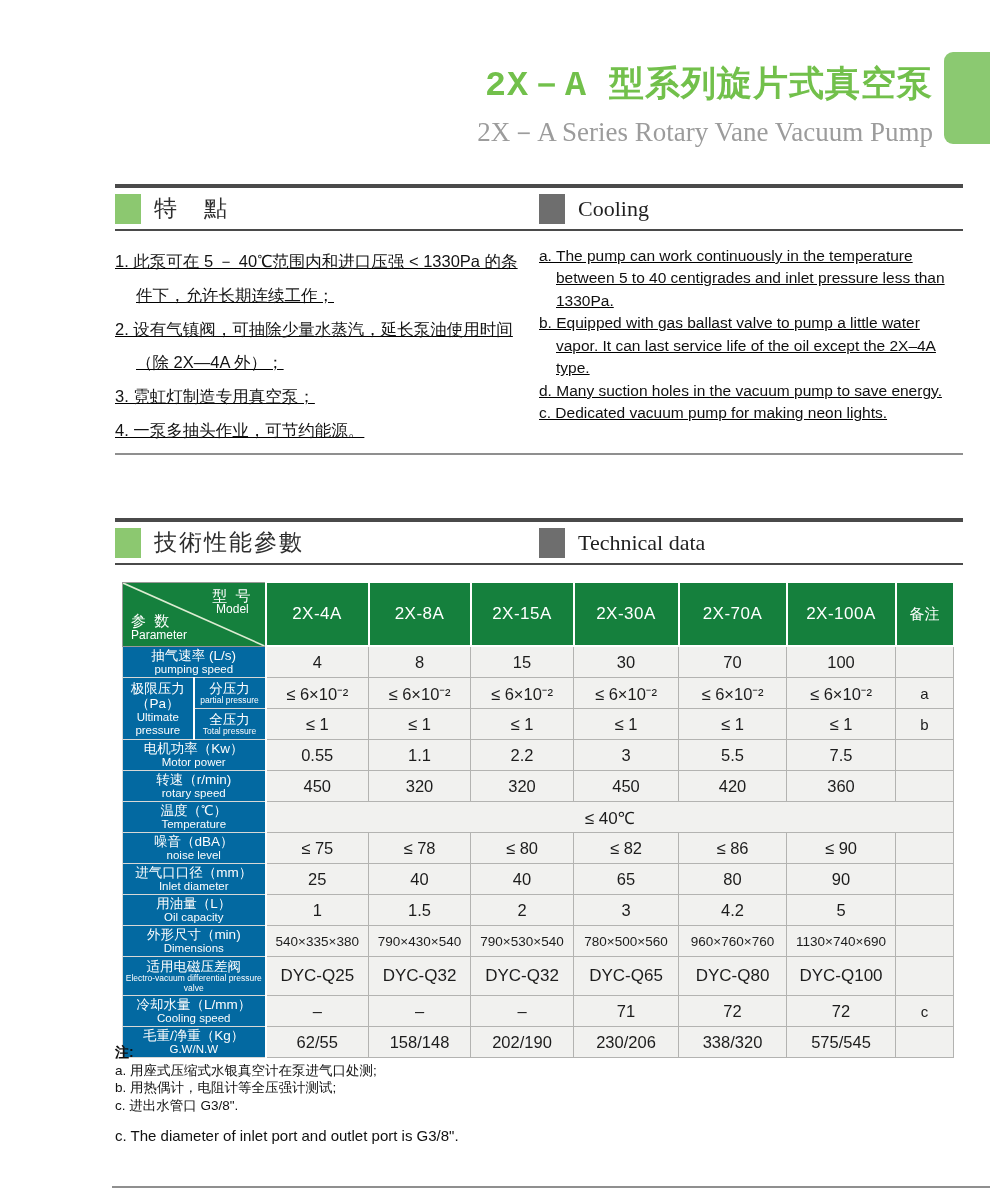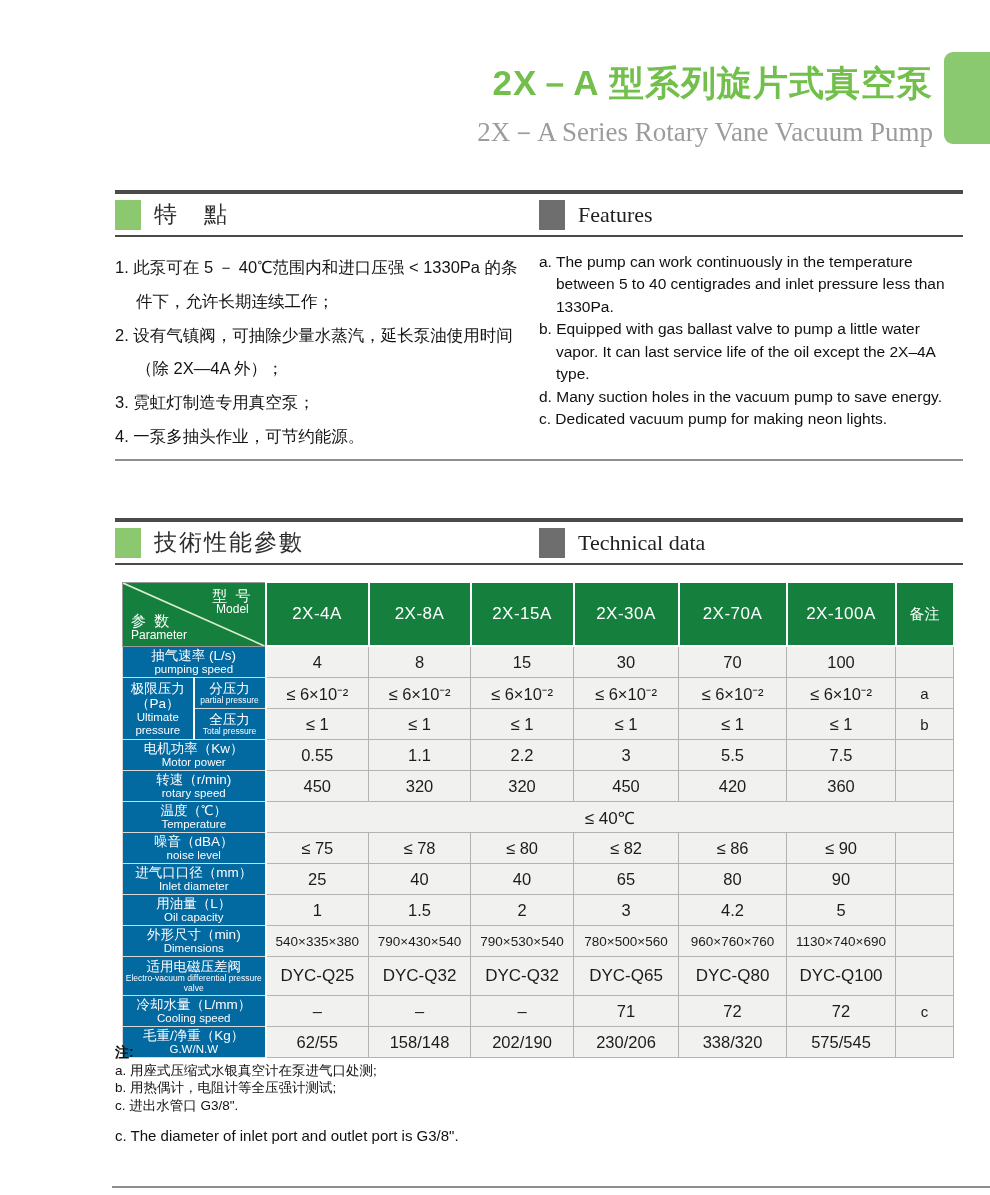--- a/index.html
+++ b/index.html
@@ -3,42 +3,42 @@
 <meta charset="utf-8">
 <style>
   html,body{margin:0;padding:0;}
   body{
     width:990px;height:1195px;position:relative;background:#ffffff;
     font-family:"Liberation Sans", sans-serif;overflow:hidden;
   }
 
   
   .title-block{position:absolute;top:60px;left:0;right:57px;text-align:right;}
-  .title-zh{font-family:Liberation Sans, sans-serif;font-size:35px;font-weight:600;
+  .title-zh{font-family:Liberation Mono, monospace;font-size:35px;font-weight:600;
     color:#72c04b;letter-spacing:1px;margin:0;}
   .title-en{font-family:"Liberation Serif", serif;font-size:27px;color:#9c9c9c;margin:7px 0 0;}
   .corner-tab{position:absolute;top:52px;right:0;width:46px;height:92px;
     background:#8bc971;border-radius:9px 0 0 9px;}
 
   
   .section{position:absolute;left:115px;width:848px;}
-  #features-section{top:190px;}
+  #features-section{top:184px;}
   #technical-section{top:518px;}
   .section-header{display:flex;align-items:center;
     border-top:4px solid #4a4a4a;border-bottom:2px solid #4a4a4a;padding:5px 0;}
   .sh-half{flex:1;display:flex;align-items:center;gap:13px;}
   .swatch{width:26px;height:30px;display:inline-block;flex:0 0 auto;}
   .swatch.green{background:#8cc870;}
   .swatch.gray{background:#6e6e6e;}
   .sh-zh{font-size:23px;color:#2e2e2e;letter-spacing:2px;}
   .sh-en{font-family:"Liberation Serif", serif;font-size:22px;color:#1f1f1f;}
 
   
   .features-body{display:flex;padding-top:14px;height:208px;border-bottom:2px solid #8f8f8f;}
-  .fcol{flex:1;}
+  .fcol{flex:1;text-decoration:underline;}
   ul.flist{list-style:none;margin:0;padding:0;}
   .flist.zh li{font-size:16.5px;line-height:2.05;color:#141414;
     padding-left:21px;text-indent:-21px;padding-right:20px;}
   .flist.en li{font-size:15.5px;line-height:1.45;color:#101010;
     padding-left:17px;text-indent:-17px;}
 
   
   table.tech{border-collapse:collapse;table-layout:fixed;width:831px;
     margin:16px 0 0 7px;border:1px solid #9a9a98;}
   table.tech th,table.tech td{padding:0;}
@@ -86,21 +86,21 @@
 <div class="corner-tab"></div>
 
 <div class="section" id="features-section">
   <div class="section-header">
     <div class="sh-half">
       <span class="swatch green"></span>
       <span class="sh-zh">特　點</span>
     </div>
     <div class="sh-half">
       <span class="swatch gray"></span>
-      <span class="sh-en">Features</span>
+      <span class="sh-en">Cooling</span>
     </div>
   </div>
   <div class="features-body">
     <div class="fcol">
       <ul class="flist zh">
         <li>1. 此泵可在 5 － 40℃范围内和进口压强 &lt; 1330Pa 的条件下，允许长期连续工作；</li>
         <li>2. 设有气镇阀，可抽除少量水蒸汽，延长泵油使用时间（除 2X—4A 外）；</li>
         <li>3. 霓虹灯制造专用真空泵；</li>
         <li>4. 一泵多抽头作业，可节约能源。</li>
       </ul>

